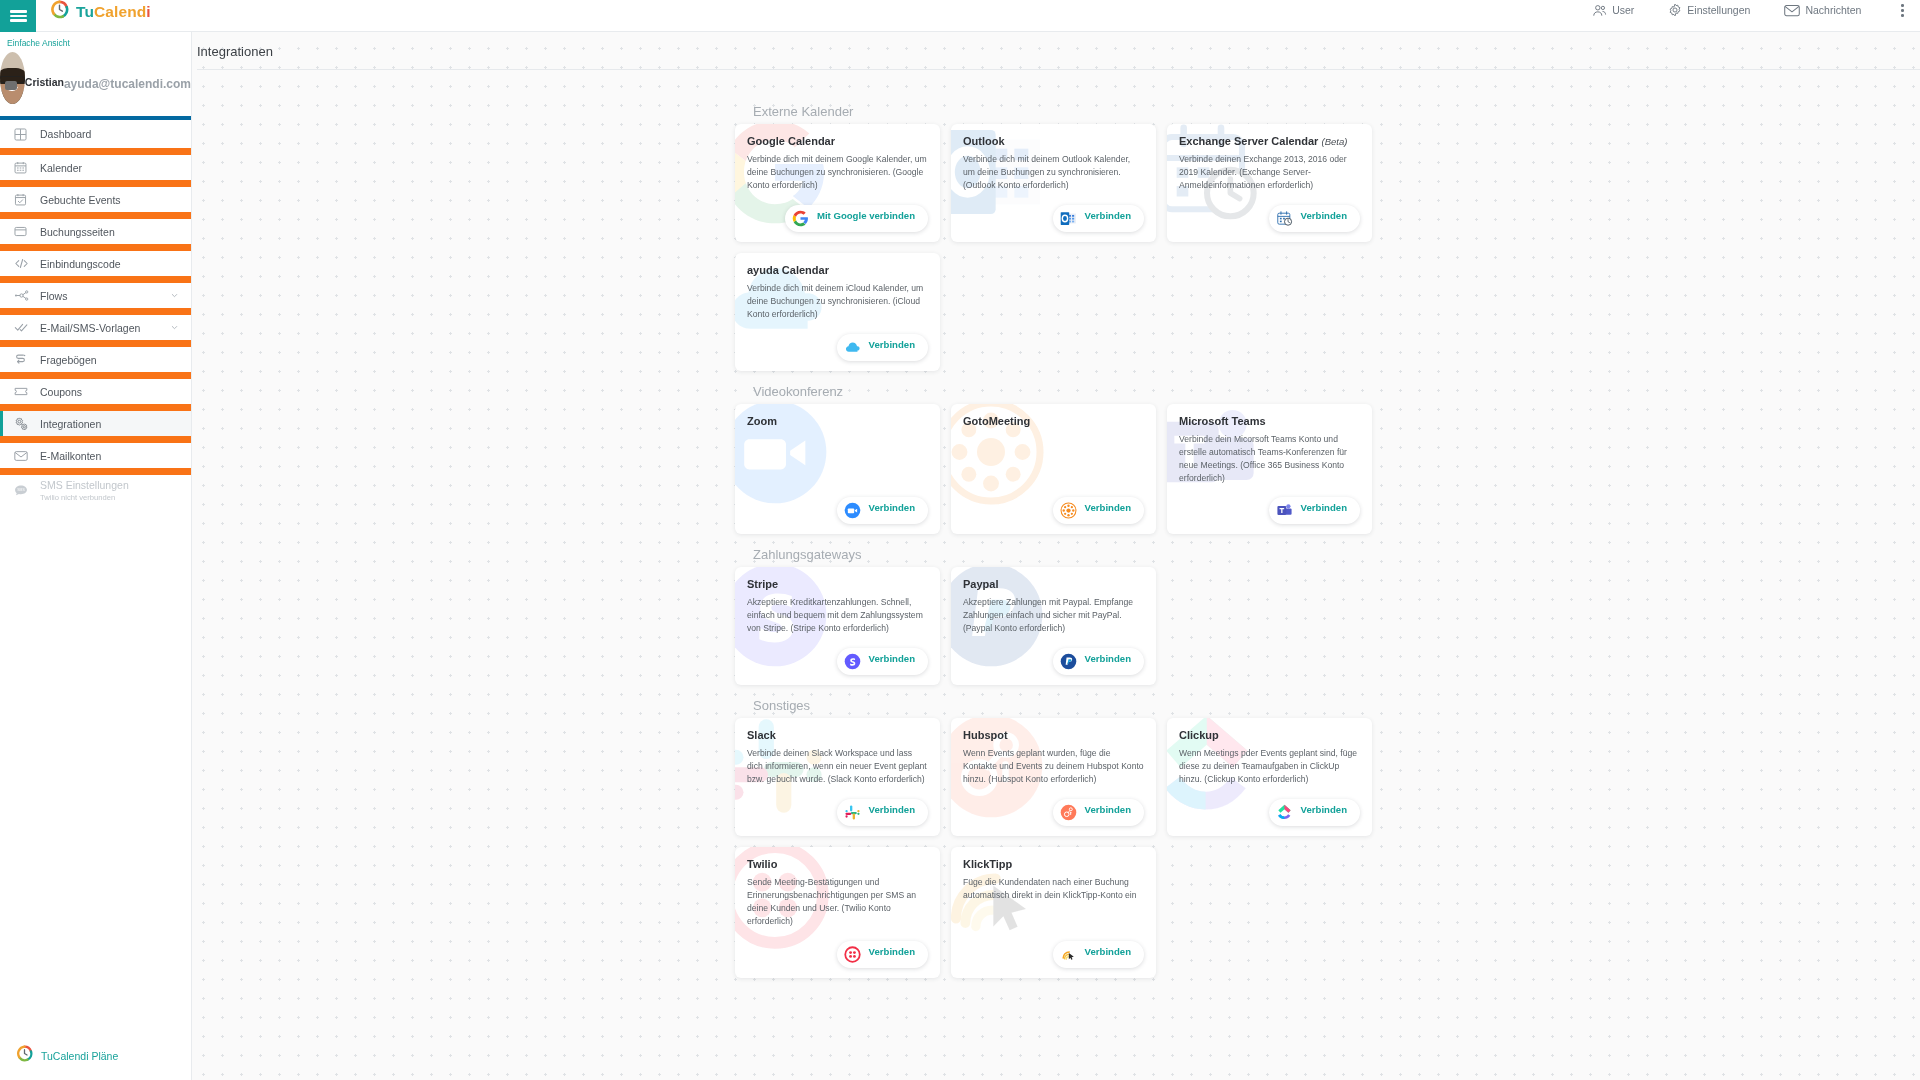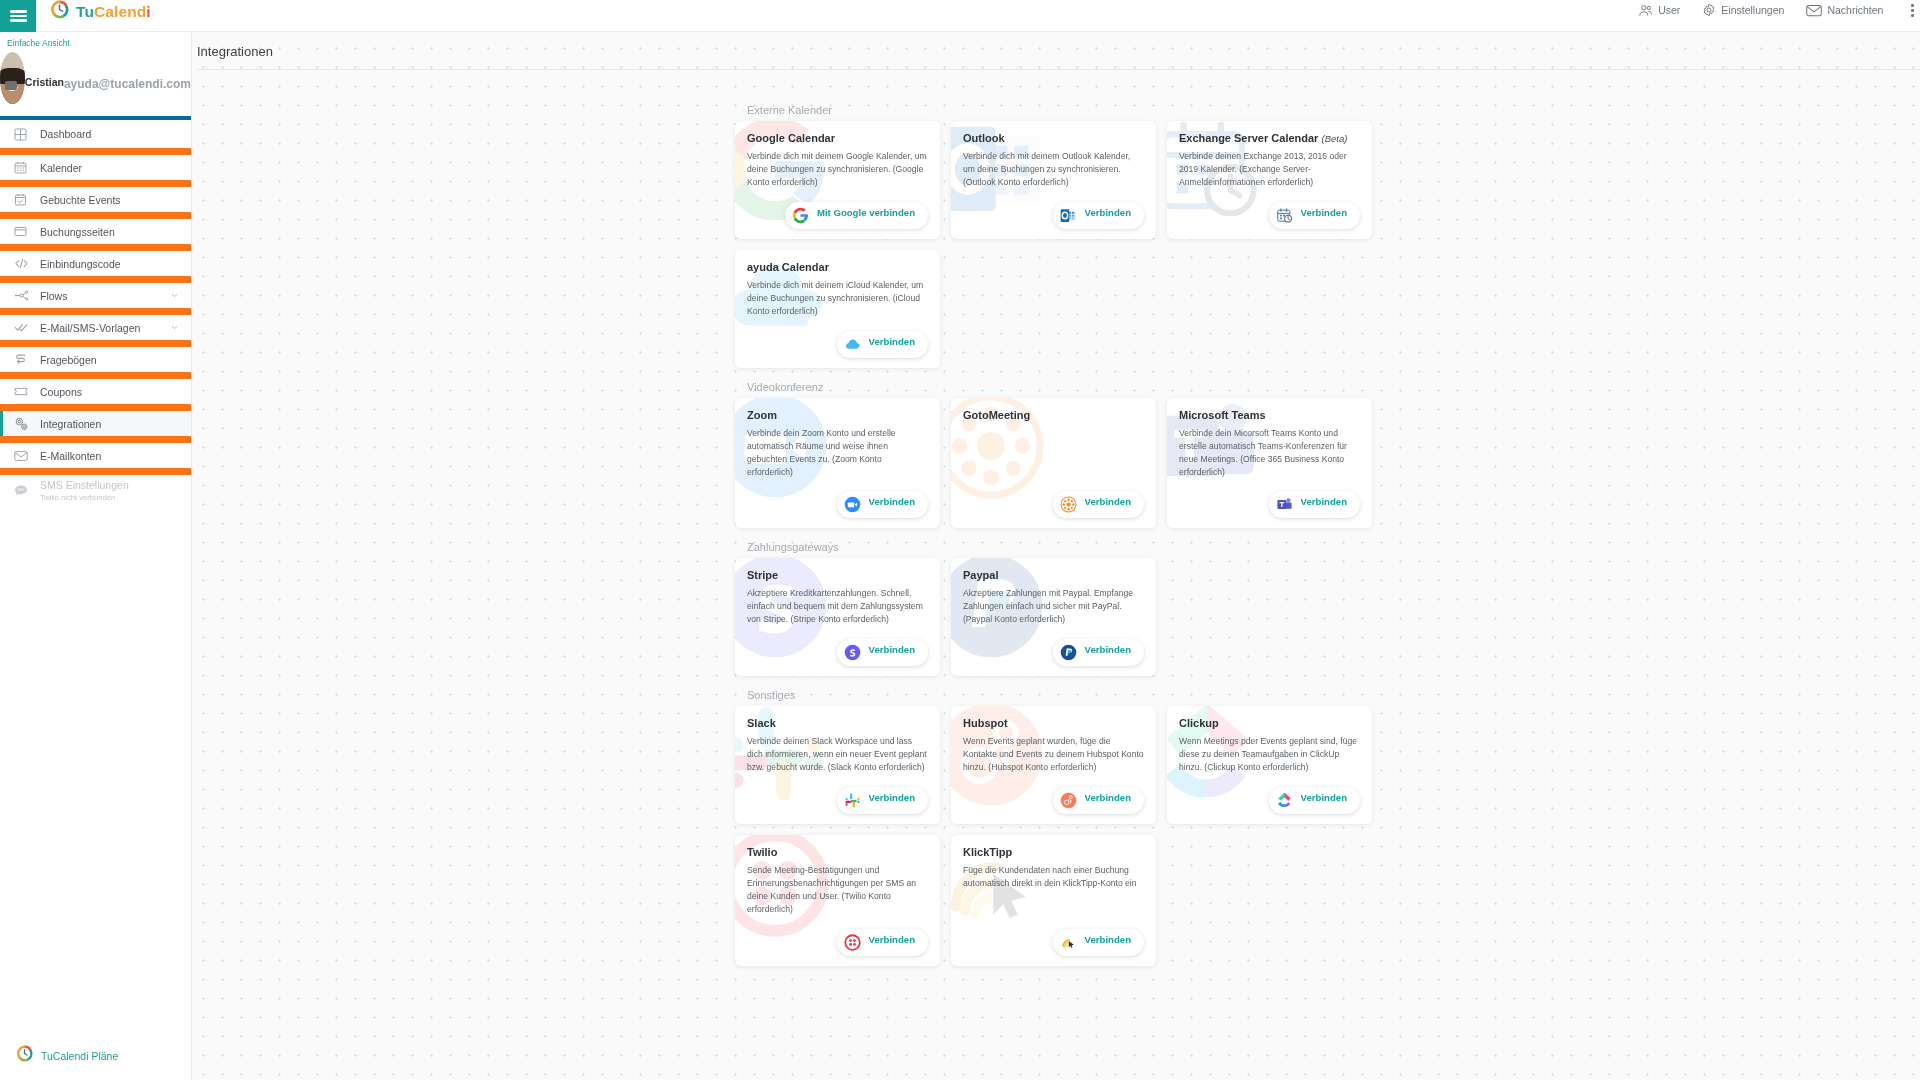--- a/index.html
+++ b/index.html
@@ -21,22 +21,22 @@
     display: flex; align-items: center; justify-content: center;
     flex: 0 0 auto; cursor: pointer;
   }
   .hamburger-box .bar { display:block; width: 17px; height: 2.2px; background: #fff; margin: 2.3px 0; border-radius: 1px; }
   .brand { display: flex; align-items: center; gap: 7px; margin-left: 14px; cursor: pointer; }
   .brand-text { font-size: 15.5px; font-weight: bold; letter-spacing: .1px; }
   .brand-text .t1 { color: #1aa39b; }
   .brand-text .t2 { color: #f0a22e; }
   .brand-text .t3 { color: #e8543f; }
   .topbar-right {
-    margin-left: auto; display: flex; align-items: center; gap: 22px;
-    color: #6e7780; font-size: 10.5px;
+    margin-left: auto; display: flex; align-items: center; gap: 34px;
+    padding-right: 10px; color: #6e7780; font-size: 10.5px;
   }
   .tb-item { display: flex; align-items: center; gap: 5px; cursor: pointer; color: #6e7780; }
   .tb-item svg { display: block; }
   .kebab { display: flex; flex-direction: column; gap: 2.5px; padding: 4px 6px; cursor: pointer; }
   .kebab i { width: 2.6px; height: 2.6px; border-radius: 50%; background: #6e7780; display:block; }
 
   
   .sidebar {
     position: absolute; top: 32px; left: 0; width: 192px; height: 1048px;
     background: #ffffff; border-right: 1px solid #e8ebee;
@@ -95,21 +95,21 @@
     background-color: #fafafa;
     background-image: radial-gradient(#dfe2e5 1.1px, transparent 1.1px);
     background-size: 19px 19px; background-position: 6px 7px;
     overflow: hidden;
   }
   .page-title { font-size: 13px; color: #3c4146; padding: 12px 0 10px 9px; }
   .title-rule { height: 1px; background: #e6e9ec; margin: 0 0 0 9px; }
 
   .board { padding-top: 34px; }
   .sec { width: 638px; margin: 0 auto 0; }
-  .sec-label { font-size: 11px; color: #a6acb2; margin: 0 0 5px 12px; }
+  .sec-label { font-size: 13px; color: #a6acb2; margin: 0 0 5px 18px; }
   .sec-label.tight { margin-top: 13px; }
   .grid { display: flex; flex-wrap: wrap; gap: 11px; }
 
   .card {
     position: relative; width: 205px; min-height: 118px; background: #ffffff;
     border-radius: 6px; box-shadow: 0 1px 4px rgba(40,50,60,.10);
     padding: 11px 12px 10px; overflow: hidden;
     display: flex; flex-direction: column;
   }
   .card .wm {
@@ -495,21 +495,20 @@
           <div class="sec-label tight">Videokonferenz</div>
           <div class="grid">
             <div class="card">
               <div class="wm"><svg viewBox="0 0 48 48" width="100%" height="100%">
       <circle cx="24" cy="24" r="22" fill="#2d8cff"></circle>
       <path d="M13 18.5h13.5c1.2 0 2.2 1 2.2 2.2v8.6c0 1.2-1 2.2-2.2 2.2H13c-1.2 0-2.2-1-2.2-2.2v-8.6c0-1.2 1-2.2 2.2-2.2z" fill="#ffffff"></path>
       <path d="M30.5 23.5l6.5-4.4v10.6l-6.5-4.4z" fill="#ffffff"></path>
                 </svg></div>
               <div class="c-in">
                 <div class="c-title"><span>Zoom</span></div>
-                <div class="c-desc">Verbinde dein Zoom Konto und erstelle automatisch Räume und weise ihnen gebuchten Events zu. (Zoom Konto erforderlich)</div>
                 <div class="c-actions">
                   <div class="btn-connect">
                     <span class="bicon">
                       <svg viewBox="0 0 48 48" width="100%" height="100%">
       <circle cx="24" cy="24" r="22" fill="#2d8cff"></circle>
       <path d="M13 18.5h13.5c1.2 0 2.2 1 2.2 2.2v8.6c0 1.2-1 2.2-2.2 2.2H13c-1.2 0-2.2-1-2.2-2.2v-8.6c0-1.2 1-2.2 2.2-2.2z" fill="#ffffff"></path>
       <path d="M30.5 23.5l6.5-4.4v10.6l-6.5-4.4z" fill="#ffffff"></path>
                       </svg>
                     </span>
                     <span class="blabel">Verbinden</span>

